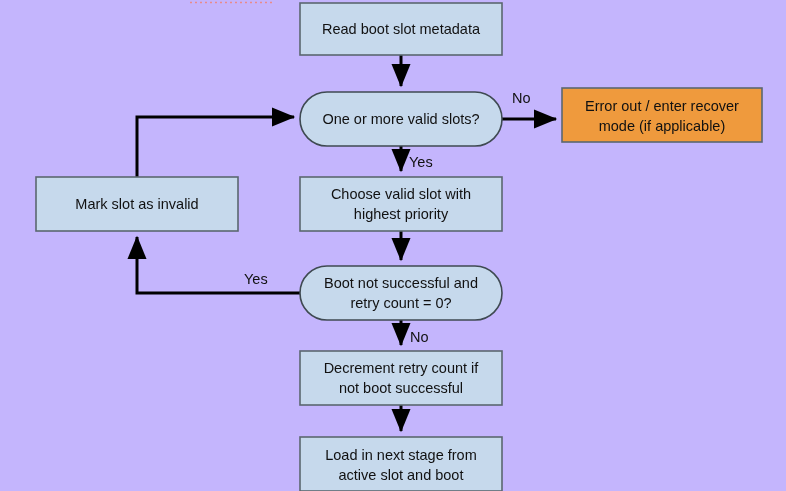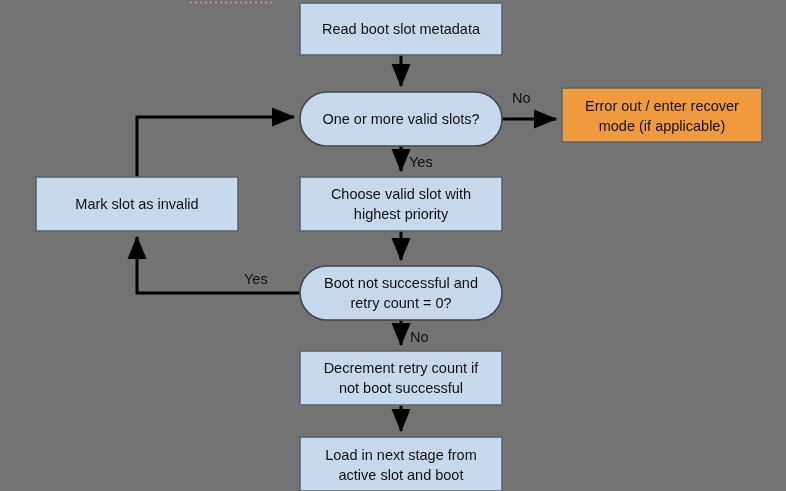--- a/index.html
+++ b/index.html
@@ -7,21 +7,21 @@
     padding: 0;
     background: #ffffff;
   }
   body {
     font-family: "Liberation Sans", sans-serif;
   }
   #canvas {
     position: relative;
     width: 786px;
     height: 491px;
-    background: #737373;
+    background: #c4b5fd;
     overflow: hidden;
   }
   #flow-svg {
     position: absolute;
     top: 0;
     left: 0;
     width: 786px;
     height: 491px;
   }
   .node-label {

